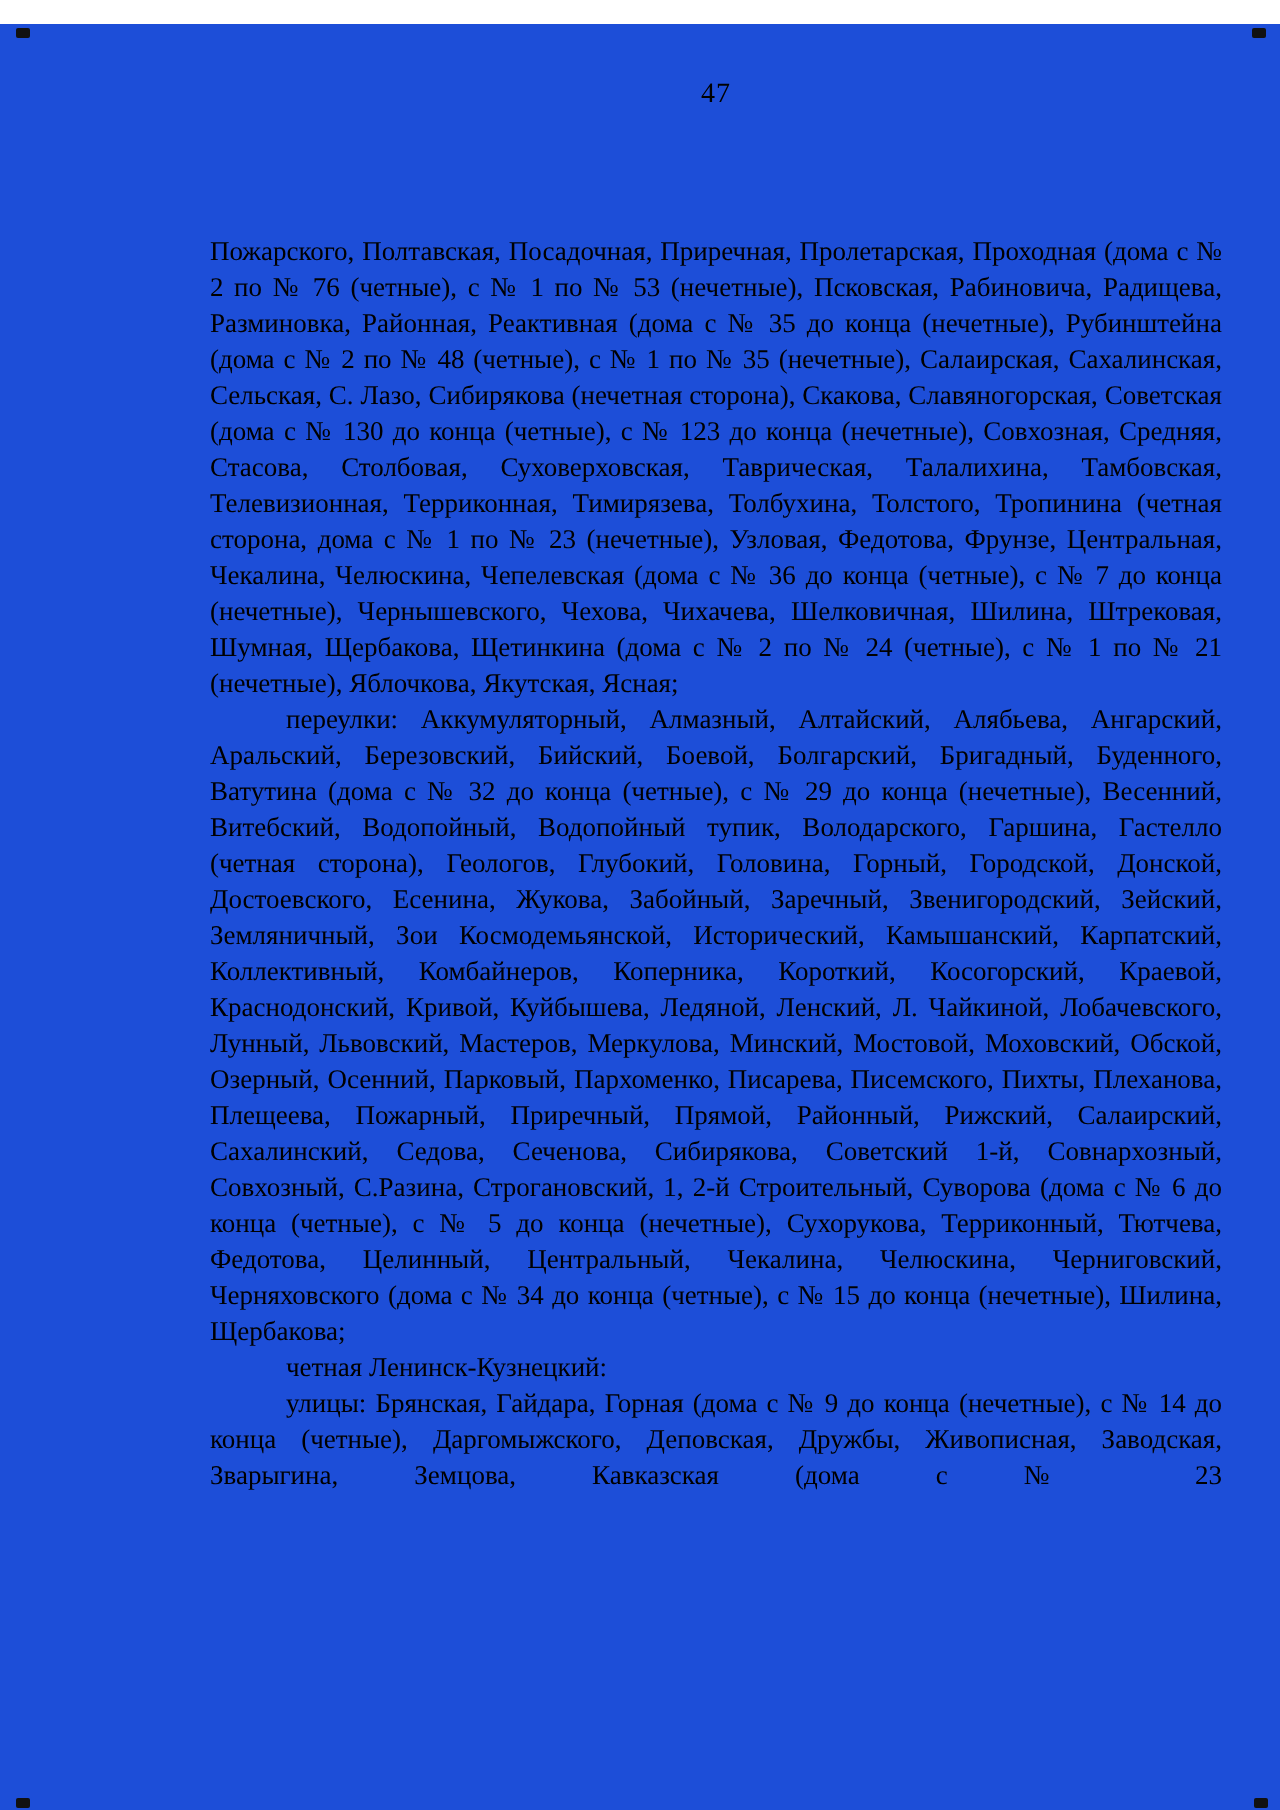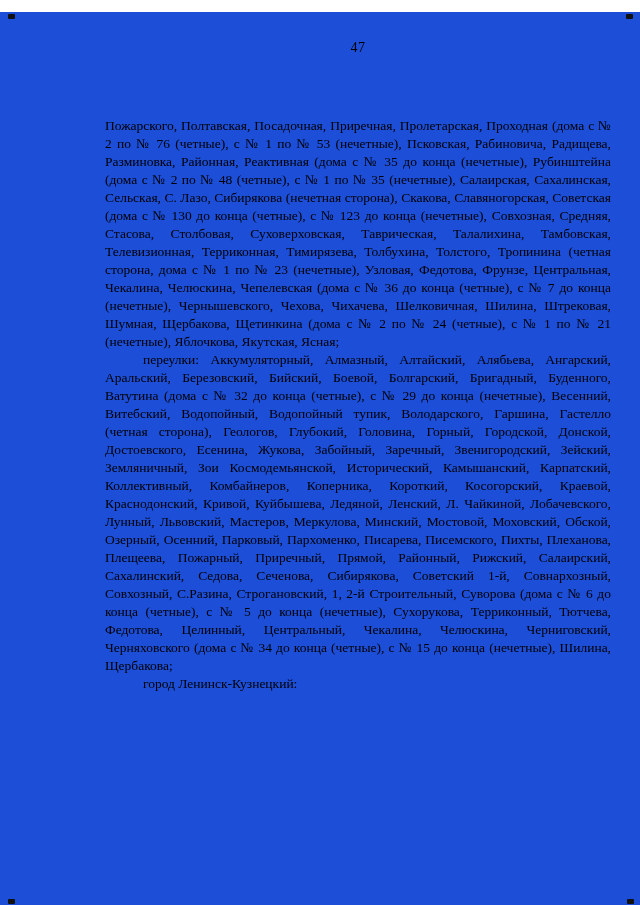--- a/index.html
+++ b/index.html
@@ -71,16 +71,17 @@
   <div class="corner-mark corner-tl"></div>
   <div class="corner-mark corner-tr"></div>
   <div class="corner-mark corner-bl"></div>
   <div class="corner-mark corner-br"></div>
 
   <div class="page-number">47</div>
 
   <div class="content">
     <p>Пожарского, Полтавская, Посадочная, Приречная, Пролетарская, Проходная (дома с № 2 по № 76 (четные), с № 1 по № 53 (нечетные), Псковская, Рабиновича, Радищева, Разминовка, Районная, Реактивная (дома с № 35 до конца (нечетные), Рубинштейна (дома с № 2 по № 48 (четные), с № 1 по № 35 (нечетные), Салаирская, Сахалинская, Сельская, С. Лазо, Сибирякова (нечетная сторона), Скакова, Славяногорская, Советская (дома с № 130 до конца (четные), с № 123 до конца (нечетные), Совхозная, Средняя, Стасова, Столбовая, Суховерховская, Таврическая, Талалихина, Тамбовская, Телевизионная, Терриконная, Тимирязева, Толбухина, Толстого, Тропинина (четная сторона, дома с № 1 по № 23 (нечетные), Узловая, Федотова, Фрунзе, Центральная, Чекалина, Челюскина, Чепелевская (дома с № 36 до конца (четные), с № 7 до конца (нечетные), Чернышевского, Чехова, Чихачева, Шелковичная, Шилина, Штрековая, Шумная, Щербакова, Щетинкина (дома с № 2 по № 24 (четные), с № 1 по № 21 (нечетные), Яблочкова, Якутская, Ясная;</p>
     <p class="indent">переулки: Аккумуляторный, Алмазный, Алтайский, Алябьева, Ангарский, Аральский, Березовский, Бийский, Боевой, Болгарский, Бригадный, Буденного, Ватутина (дома с № 32 до конца (четные), с № 29 до конца (нечетные), Весенний, Витебский, Водопойный, Водопойный тупик, Володарского, Гаршина, Гастелло (четная сторона), Геологов, Глубокий, Головина, Горный, Городской, Донской, Достоевского, Есенина, Жукова, Забойный, Заречный, Звенигородский, Зейский, Земляничный, Зои Космодемьянской, Исторический, Камышанский, Карпатский, Коллективный, Комбайнеров, Коперника, Короткий, Косогорский, Краевой, Краснодонский, Кривой, Куйбышева, Ледяной, Ленский, Л. Чайкиной, Лобачевского, Лунный, Львовский, Мастеров, Меркулова, Минский, Мостовой, Моховский, Обской, Озерный, Осенний, Парковый, Пархоменко, Писарева, Писемского, Пихты, Плеханова, Плещеева, Пожарный, Приречный, Прямой, Районный, Рижский, Салаирский, Сахалинский, Седова, Сеченова, Сибирякова, Советский 1-й, Совнархозный, Совхозный, С.Разина, Строгановский, 1, 2-й Строительный, Суворова (дома с № 6 до конца (четные), с № 5 до конца (нечетные), Сухорукова, Терриконный, Тютчева, Федотова, Целинный, Центральный, Чекалина, Челюскина, Черниговский, Черняховского (дома с № 34 до конца (четные), с № 15 до конца (нечетные), Шилина, Щербакова;</p>
-    <p class="indent">город Ленинск-Кузнецкий:</p>
+    <p class="indent">четная Ленинск-Кузнецкий:</p>
+    <p class="indent justify-last">улицы: Брянская, Гайдара, Горная (дома с № 9 до конца (нечетные), с № 14 до конца (четные), Даргомыжского, Деповская, Дружбы, Живописная, Заводская, Зварыгина, Земцова, Кавказская (дома с № 23</p>
   </div>
 
 </div>
 
 </body></html>

